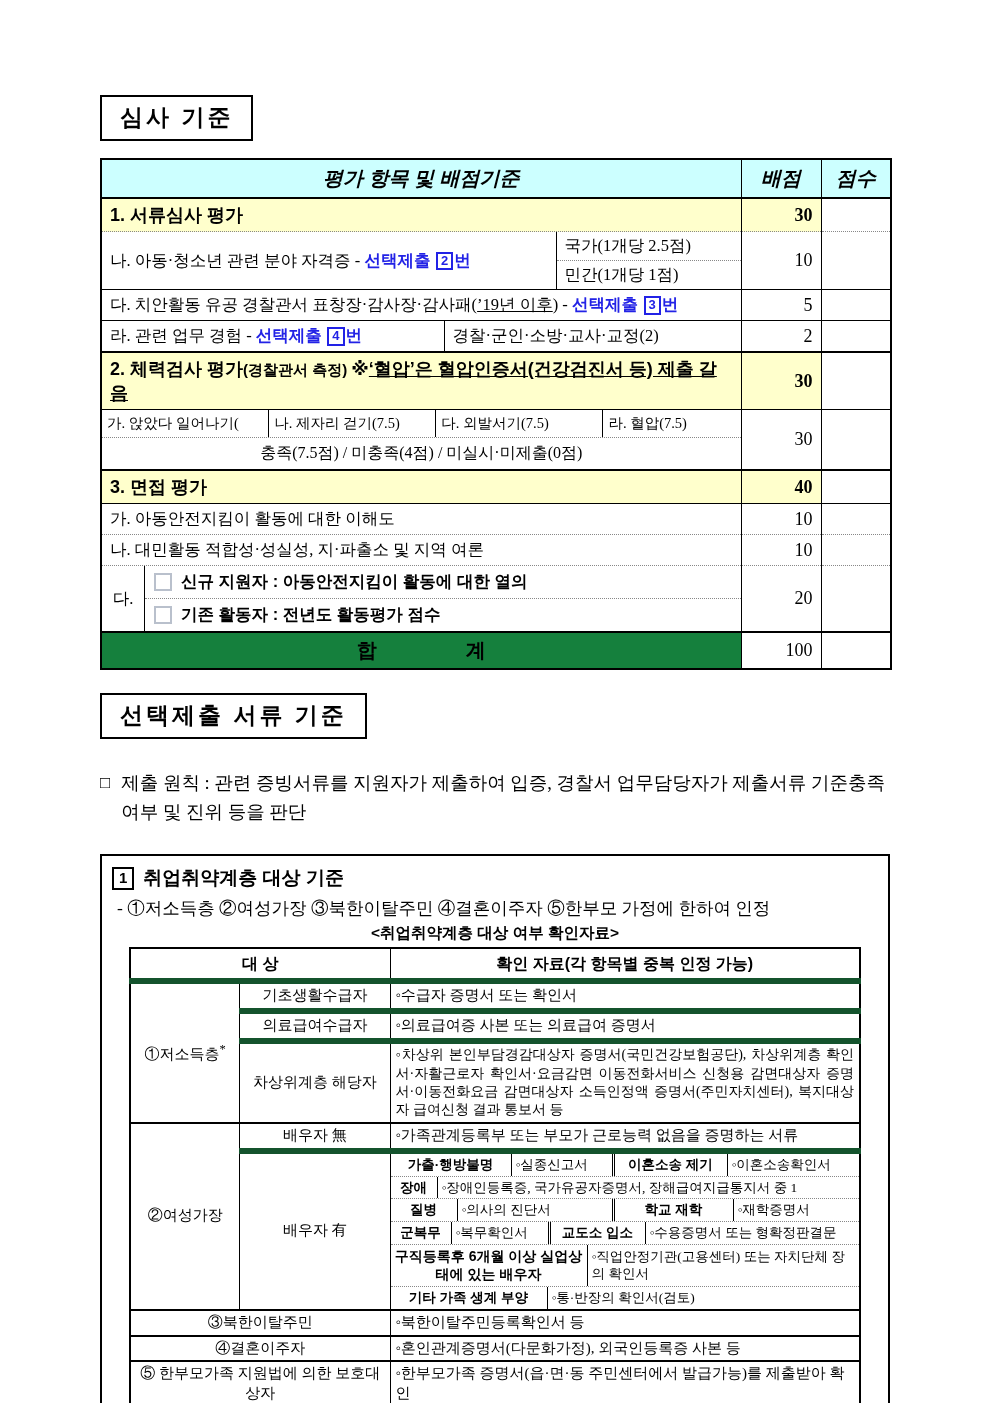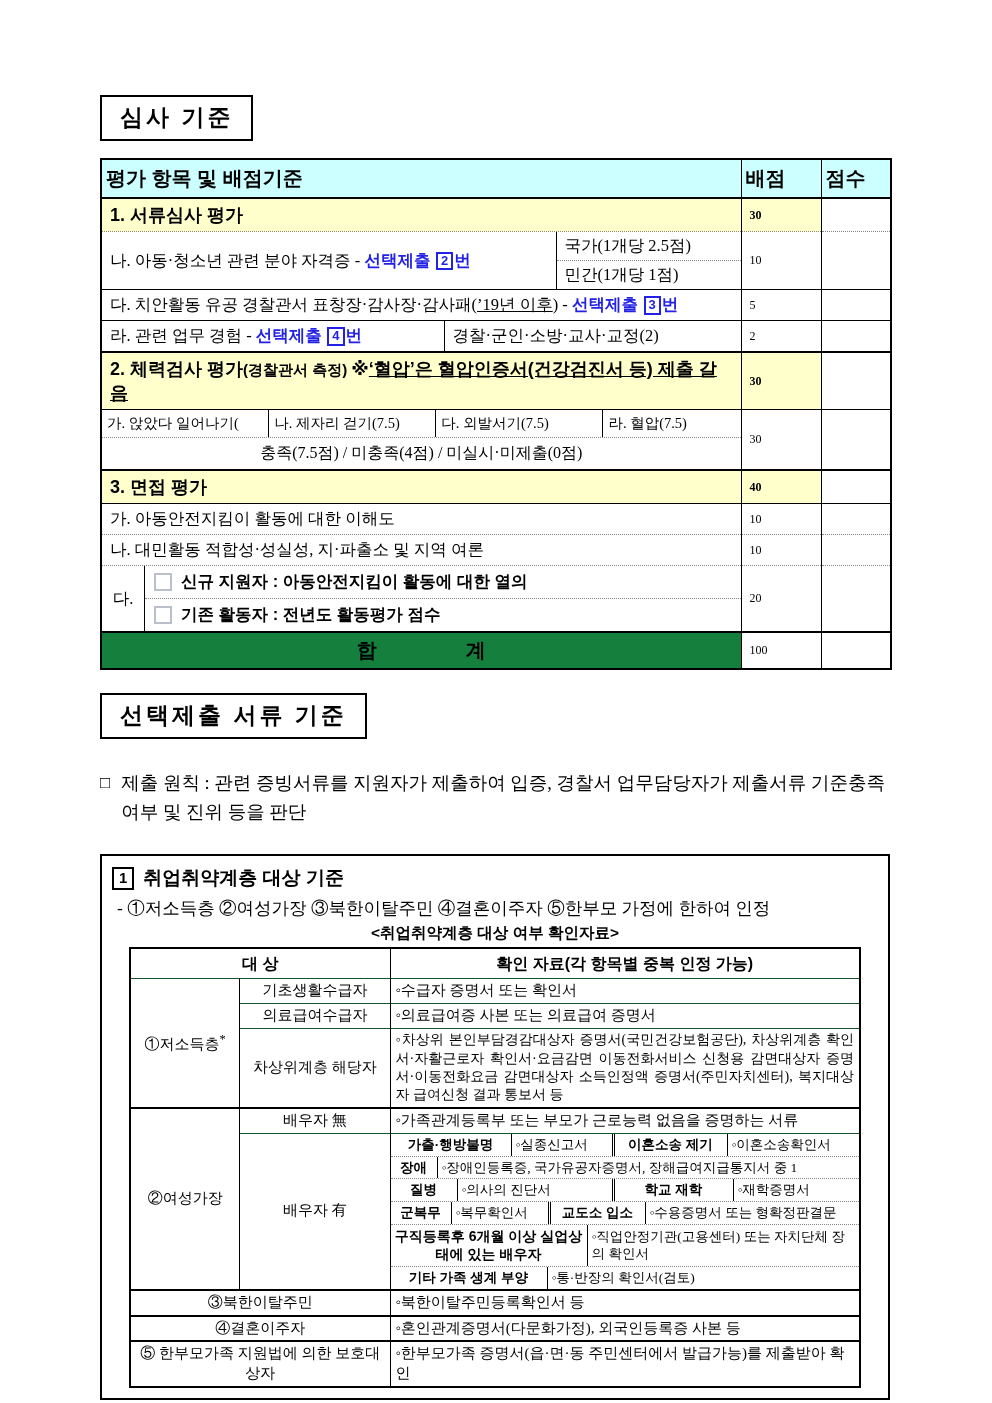--- a/index.html
+++ b/index.html
@@ -12,23 +12,23 @@
     font-size:23px;letter-spacing:3px;}
 
   
   table.t1{width:790px;border-collapse:collapse;border:2px solid #000;margin-top:17px;table-layout:fixed;}
   .t1 td{border-left:1px solid #000;border-right:1px solid #000;vertical-align:middle;
          font-size:16.5px;padding:4px 8px;}
   .t1 col.c-main{width:640px}.t1 col.c-score{width:80px}.t1 col.c-pts{width:70px}
   .t1 tr.sld>td{border-top:1px solid #000;}
   .t1 tr.dot>td{border-top:1px dotted #888;}
   .t1 tr.thk>td{border-top:2px solid #000;}
-  .t1 td.num{text-align:left;font-size:12px;}
-  .t1 tr.head td{background:#CCFFFF;text-align:left;font-weight:bold;font-size:20px;
-     font-family:"Liberation Sans","DejaVu Sans",sans-serif;padding:5px 4px;}
+  .t1 td.num{text-align:right;font-size:18px;}
+  .t1 tr.head td{background:#CCFFFF;text-align:center;font-weight:bold;font-size:20px;
+     font-family:"Liberation Sans","DejaVu Sans",sans-serif;padding:5px 4px;font-style:italic;}
   .t1 tr.sec td.label{background:#FFFFCC;font-weight:bold;font-size:18px;
      font-family:"Liberation Sans","DejaVu Sans",sans-serif;}
   .t1 tr.sec td.secbg{background:#FFFFCC;font-weight:bold;}
   .t1 td.nopad{padding:0;}
   .lnk{color:#2222E6;font-family:"Liberation Sans","DejaVu Sans",sans-serif;font-weight:bold;cursor:pointer;}
   .bx{display:inline-block;border:2px solid #2222E6;padding:0 3px;margin:0 1px;
       font-size:13px;line-height:1.15;vertical-align:1px;}
   .und{text-decoration:underline;}
   .small{font-size:15px;}
   .split{display:flex;align-items:stretch;}
@@ -61,21 +61,21 @@
   .h3line{font-family:"Liberation Sans","DejaVu Sans",sans-serif;font-weight:bold;font-size:19px;
      display:flex;align-items:center;gap:9px;}
   .numbox{display:inline-block;border:2px solid #000;padding:0 5px;font-size:15px;line-height:1.25;font-weight:bold;}
   .subline{font-size:17.5px;margin-top:5px;padding-left:5px;}
   .caption{text-align:center;font-family:"Liberation Sans","DejaVu Sans",sans-serif;
      font-weight:bold;font-size:15.5px;margin-top:3px;}
   table.t2{width:730px;margin:3px auto 0;border-collapse:collapse;border:2px solid #000;
      font-size:15px;table-layout:fixed;}
   .t2 td{border-left:1px solid #000;border-right:1px solid #000;padding:2px 5px;vertical-align:middle;line-height:1.32;}
   .t2 col.k1{width:110px}.t2 col.k2{width:150px}.t2 col.k3{width:470px}
-  .t2 tr.sld>td{border-top:1px solid #14532d;}
+  .t2 tr.sld>td{border-top:6px solid #14532d;}
   .t2 tr.thk>td{border-top:2px solid #000;}
   .t2 tr.head td{font-family:"Liberation Sans","DejaVu Sans",sans-serif;font-weight:bold;
      text-align:center;font-size:16px;padding:4px;}
   .t2 td.cc{text-align:center;}
   .t2 td.nopad{padding:0;}
   .nest{display:flex;flex-direction:column;font-size:13.5px;}
   .nr{display:flex;align-items:stretch;}
   .nr + .nr{border-top:1px dotted #888;}
   .nl{font-family:"Liberation Sans","DejaVu Sans",sans-serif;font-weight:bold;
       padding:2px 4px;display:flex;align-items:center;justify-content:center;text-align:center;flex:0 0 auto;}

